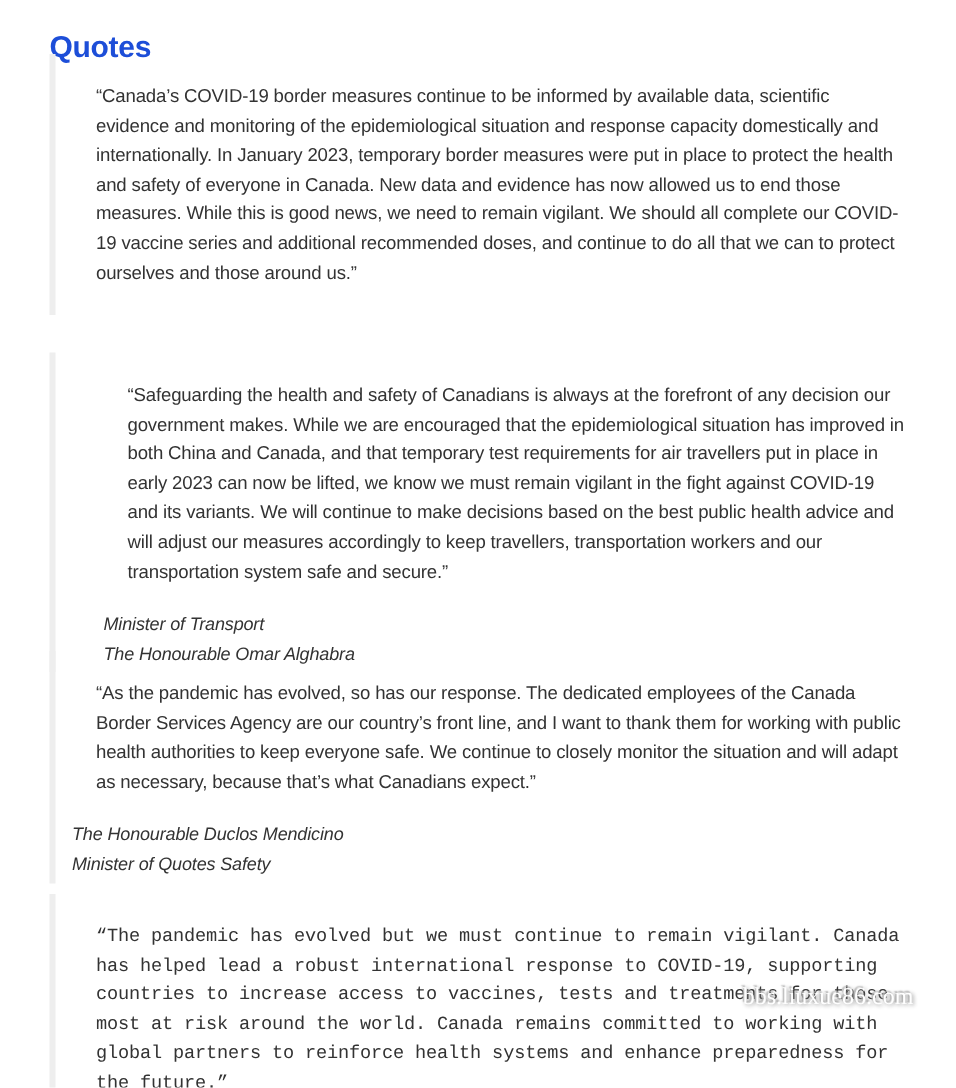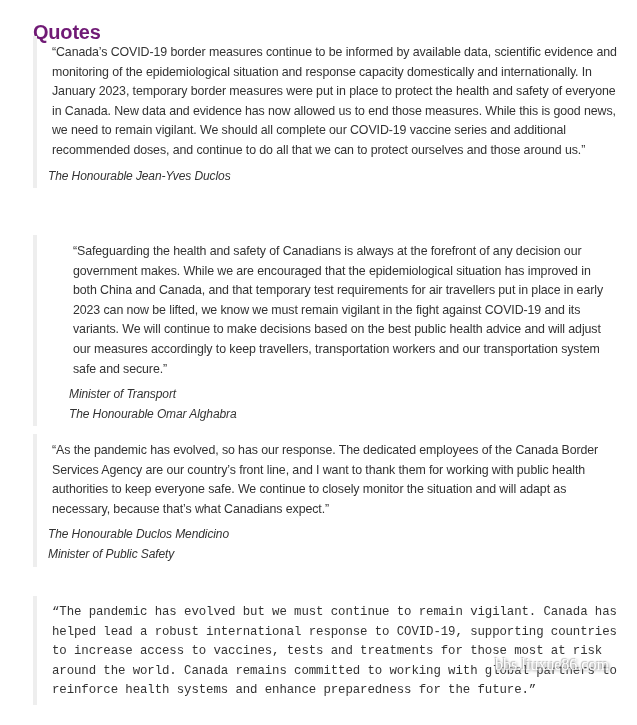--- a/index.html
+++ b/index.html
@@ -3,30 +3,30 @@
 <meta charset="utf-8">
 <style>
   html, body { margin: 0; padding: 0; background: #ffffff; }
   body {
     width: 637px; height: 725px; overflow: hidden; position: relative;
     font-family: "Liberation Sans", "DejaVu Sans", sans-serif;
     color: #333333;
   }
   .heading {
     position: absolute; left: 33px; top: 4px;
-    font-size: 20px; font-weight: bold; color: #701a75;
+    font-size: 20px; font-weight: bold; color: #1d4ed8;
     letter-spacing: -0.2px;
   }
   .quote {
     position: absolute; left: 33px; width: 588px;
     border-left: 4px solid #eeeeee;
     padding-left: 11px; box-sizing: border-box;
   }
   .quote-text {
-    font-size: 12.4px; line-height: 19.6px; margin: 4px;
+    font-size: 12.4px; line-height: 19.6px; margin: 16px;
     letter-spacing: -0.1px; padding-top: 3px;
   }
   .attr {
     font-size: 12px; line-height: 19.6px; font-style: italic; color: #333333;
     margin-top: 6px; padding-bottom: 2px;
   }
   .attr div { letter-spacing: -0.1px; }
   .watermark {
     position: absolute; left: 472px; top: 656px; width: 160px; height: 64px;
     pointer-events: none; text-align: center; color: #ffffff;
@@ -37,37 +37,36 @@
   .wm-url { font-size: 16px; line-height: 18px; font-family: Liberation Serif, serif; }
 </style>
 </head>
 <body>
 
 <h2 class="heading">Quotes</h2>
 
 <blockquote class="quote" style="top:36px; margin:0;">
   <p class="quote-text">“Canada’s COVID-19 border measures continue to be informed by available data, scientific evidence and monitoring of the epidemiological situation and response capacity domestically and internationally. In January 2023, temporary border measures were put in place to protect the health and safety of everyone in Canada. New data and evidence has now allowed us to end those measures. While this is good news, we need to remain vigilant. We should all complete our COVID-19 vaccine series and additional recommended doses, and continue to do all that we can to protect ourselves and those around us.”</p>
   <div class="attr">
-    <div>The Honourable Jean-Yves Duclos</div>
   </div>
 </blockquote>
 
 <blockquote class="quote" style="top:235px; margin:0;padding-left:32px;">
   <p class="quote-text">“Safeguarding the health and safety of Canadians is always at the forefront of any decision our government makes. While we are encouraged that the epidemiological situation has improved in both China and Canada, and that temporary test requirements for air travellers put in place in early 2023 can now be lifted, we know we must remain vigilant in the fight against COVID-19 and its variants. We will continue to make decisions based on the best public health advice and will adjust our measures accordingly to keep travellers, transportation workers and our transportation system safe and secure.”</p>
   <div class="attr">
     <div>Minister of Transport</div>
     <div>The Honourable Omar Alghabra</div>
   </div>
 </blockquote>
 
 <blockquote class="quote" style="top:434px; margin:0;">
   <p class="quote-text">“As the pandemic has evolved, so has our response. The dedicated employees of the Canada Border Services Agency are our country’s front line, and I want to thank them for working with public health authorities to keep everyone safe. We continue to closely monitor the situation and will adapt as necessary, because that’s what Canadians expect.”</p>
   <div class="attr">
     <div>The Honourable Duclos Mendicino</div>
-    <div>Minister of Public Safety</div>
+    <div>Minister of Quotes Safety</div>
   </div>
 </blockquote>
 
 <blockquote class="quote" style="top:596px; margin:0;font-family:Liberation Mono, monospace;">
   <p class="quote-text">“The pandemic has evolved but we must continue to remain vigilant. Canada has helped lead a robust international response to COVID-19, supporting countries to increase access to vaccines, tests and treatments for those most at risk around the world. Canada remains committed to working with global partners to reinforce health systems and enhance preparedness for the future.”</p>
 </blockquote>
 
 <div class="watermark">
   <div class="wm-url">bbs.liuxue86.com</div>
 </div>

